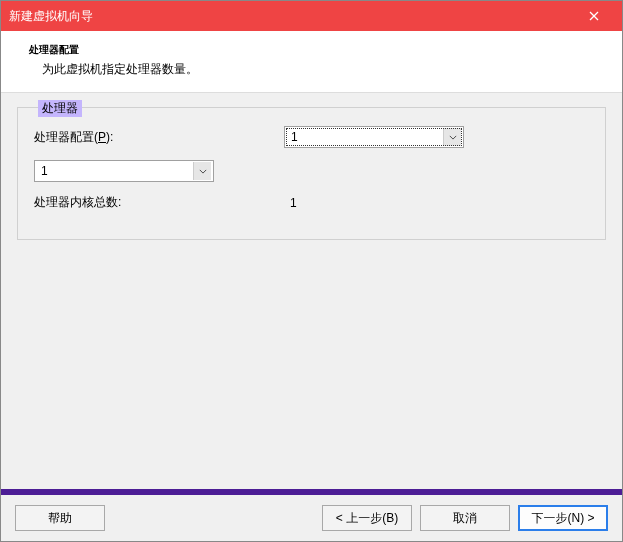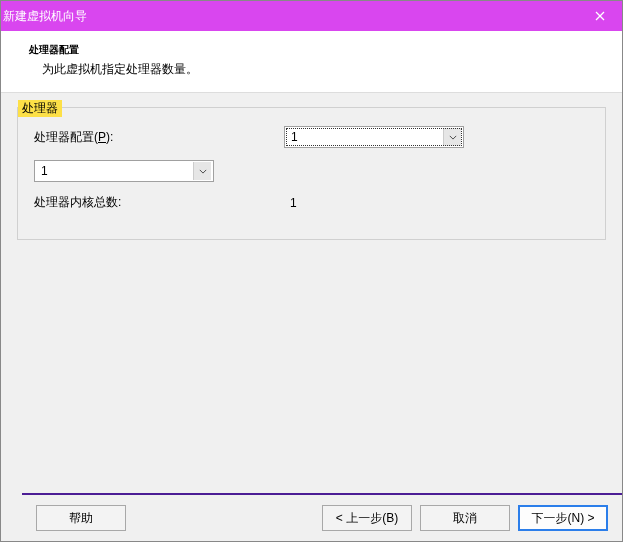--- a/index.html
+++ b/index.html
@@ -13,26 +13,26 @@
     }
     .window {
       width: 623px;
       height: 542px;
       background: #f0f0f0;
       border: 1px solid #888;
       display: flex;
       flex-direction: column;
     }
     .titlebar {
-      background: #d946ef;
+      background: #ef4444;
       color: #fff;
       height: 30px;
       display: flex;
       align-items: center;
-      padding: 0 2px;
+      padding: 0 8px;
       justify-content: space-between;
     }
     .titlebar-title { font-size: 12px; }
     .close-btn {
       width: 40px;
       height: 30px;
       display: flex;
       align-items: center;
       justify-content: center;
       color: #fff;
@@ -53,22 +53,22 @@
     }
     .group {
       border: 1px solid #d0d0d0;
       position: relative;
       padding: 18px 16px 16px 16px;
       background: #f0f0f0;
     }
     .group-label {
       position: absolute;
       top: -8px;
-      left: 0;
-      background: #fde047;
+      left: 20px;
+      background: #c4b5fd;
       padding: 0 4px;
       font-size: 12px;
     }
     .row {
       display: flex;
       align-items: center;
       margin-bottom: 12px;
     }
     .row-label {
       width: 250px;
@@ -92,26 +92,25 @@
       height: 18px;
       background: #e6e6e6;
       border-left: 1px solid #ccc;
       display: flex;
       align-items: center;
       justify-content: center;
     }
     .combo-arrow svg { width: 8px; height: 5px; }
     .static-val { font-size: 12px; padding-left: 6px; }
     .footer {
-      border-top: 2px solid #4c1d95;
+      border-top: 6px solid #4c1d95;
       padding: 10px 14px;
       display: flex;
       align-items: flex-end;
       background: #f0f0f0;
-      margin-left: 21px;
     }
     .btn {
       height: 26px;
       min-width: 90px;
       padding: 0 10px;
       background: #f3f3f3;
       border: 1px solid #a8a8a8;
       font-size: 12px;
       display: inline-flex;
       align-items: center;

